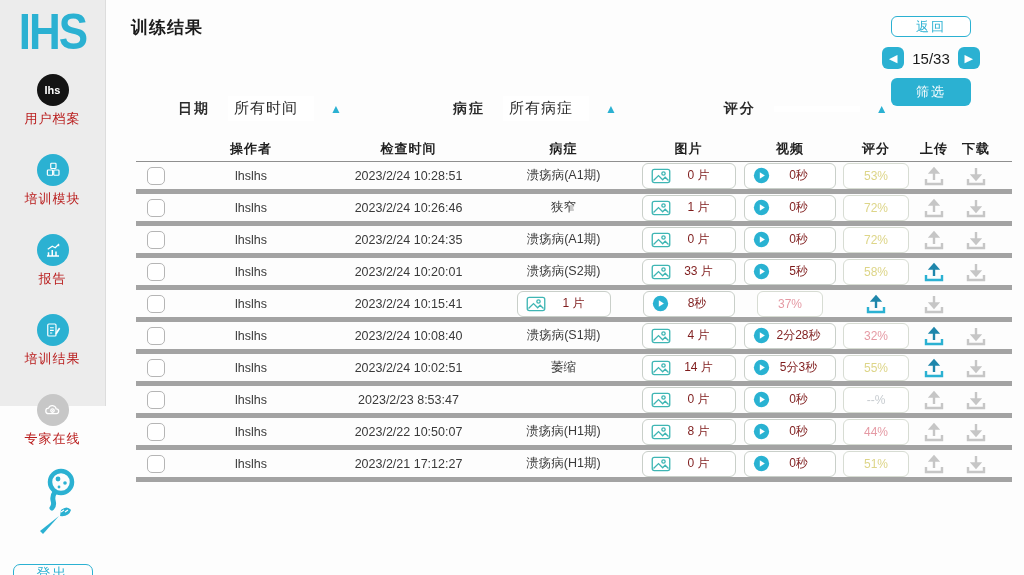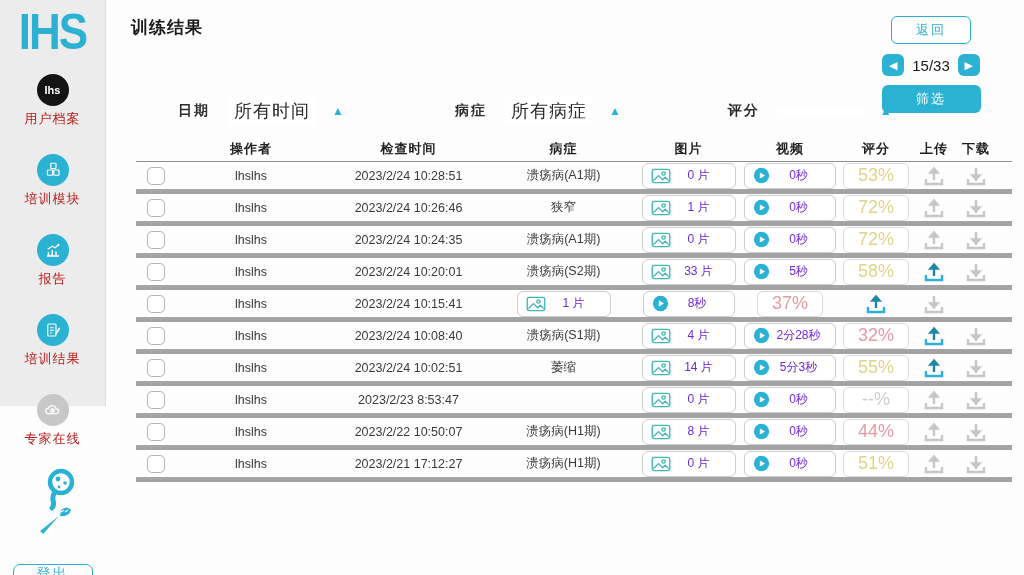--- a/index.html
+++ b/index.html
@@ -23,52 +23,52 @@
   .n1 { margin-top:20px; } .n2,.n3,.n4,.n5 { margin-top:26px; }
   .scope-wrap { margin-top:18px; }
   .logout-btn { margin-top:22px; width:80px; height:28px; background:#fdfdfd; border:1px solid var(--accent);
                 border-radius:7px; color:var(--accent); font-size:14px; letter-spacing:2px; cursor:pointer; }
 
   
   .main { position:absolute; left:107px; top:0; right:0; bottom:0; }
   .page-title { position:absolute; left:24px; top:16px; font-size:17px; font-weight:bold; color:#1a1a1a; letter-spacing:1px; }
 
   .top-right { position:absolute; right:38px; top:16px; width:110px; text-align:center; }
-  .back-btn { width:80px; height:28px; background:#fff; border:1px solid var(--accent); border-radius:6px;
+  .back-btn { width:80px; height:21px; background:#fff; border:1px solid var(--accent); border-radius:6px;
               color:var(--accent); font-size:13px; letter-spacing:2px; cursor:pointer; }
   .pager { margin-top:10px; display:flex; align-items:center; justify-content:center; gap:8px; }
   .pg-btn { width:22px; height:22px; border:none; border-radius:6px; background:var(--accent); color:#fff;
             font-size:11px; line-height:22px; text-align:center; cursor:pointer; padding:0; }
   .pg-num { font-size:15px; color:#1a1a1a; }
-  .filter-btn { margin-top:9px; width:99px; height:28px; background:var(--accent); border:none; border-radius:6px;
+  .filter-btn { margin-top:9px; width:80px; height:28px; background:var(--accent); border:none; border-radius:6px;
                 color:#fff; font-size:13px; letter-spacing:2px; cursor:pointer; }
 
   .filters { position:absolute; left:24px; top:96px; display:flex; align-items:center; }
   .filter { display:flex; align-items:center; }
   .f-label { font-size:14px; color:#2b2b2b; font-weight:bold; letter-spacing:2px;margin-left:47px; }
   .f-select { display:flex; align-items:center; margin-left:18px; cursor:pointer; }
-  .f-value { min-width:86px; padding:3px 6px; background:#fff; font-size:18px; color:#2b2b2b; letter-spacing:1px; }
+  .f-value { min-width:86px; padding:3px 6px; background:#fff; font-size:15px; color:#2b2b2b; letter-spacing:1px; }
   .tri { color:var(--accent); font-size:12px; margin-left:16px; }
   .gap1 { width:64px; } .gap2 { width:60px; }
 
   
   .table { position:absolute; left:29px; top:136px; width:876px; }
   .thead, .trow { display:grid; grid-template-columns:40px 150px 165px 145px 105px 98px 74px 42px 42px;
                   align-items:center; }
   .thead { height:26px; border-bottom:1px solid #8f8f8f; }
   .th { font-size:13px; font-weight:bold; color:#1f1f1f; text-align:center; letter-spacing:1px; }
   .trow { height:32px; border-bottom:5px solid #a3a3a3; background:#fdfdfd; }
   .cell { display:flex; align-items:center; justify-content:center; font-size:12.5px; color:#3a3a3a; }
   .checkbox { width:18px; height:18px; border:1.5px solid #b5b5b5; border-radius:5px; background:#fff; cursor:pointer; }
   .pill { display:flex; align-items:center; height:26px; background:#fff; border:1px solid #c9cfc9;
           border-radius:6px; cursor:pointer; padding:0 8px; font-family:inherit; }
-  .pill .pill-txt { flex:1; text-align:center; font-size:12px; color:#6d28d9; }
+  .pill .pill-txt { flex:1; text-align:center; font-size:12px; color:#7f1d1d; }
   .pill.img-pill { width:94px; } .pill.vid-pill { width:92px; }
   .score-box { width:66px; height:26px; border:1px solid #d7dcd3; border-radius:6px; background:#fff;
-               display:flex; align-items:center; justify-content:center; font-size:18px; }
+               display:flex; align-items:center; justify-content:center; font-size:12px; }
   .tone-yellow { color:var(--tone-yellow); } .tone-pink { color:var(--tone-pink); } .tone-gray { color:var(--tone-gray); }
   .icon-btn { width:26px; height:26px; display:flex; align-items:center; justify-content:center; cursor:pointer; }
   .icon-btn svg .tray { stroke:#c6c6c6; } .icon-btn svg .arr { stroke:#c6c6c6; fill:#c6c6c6; }
   .icon-btn.upload.active svg .tray { stroke:var(--accent); }
   .icon-btn.upload.active svg .arr { stroke:var(--accent-dark); fill:var(--accent-dark); }
 </style>
 </head>
 <body style="--accent: #2bb1d2; --accent-dark: #1f86ab; --tone-yellow: #ddd588; --tone-pink: #e59aa4; --tone-gray: #c7ccd0;">
 
 <div class="app">

